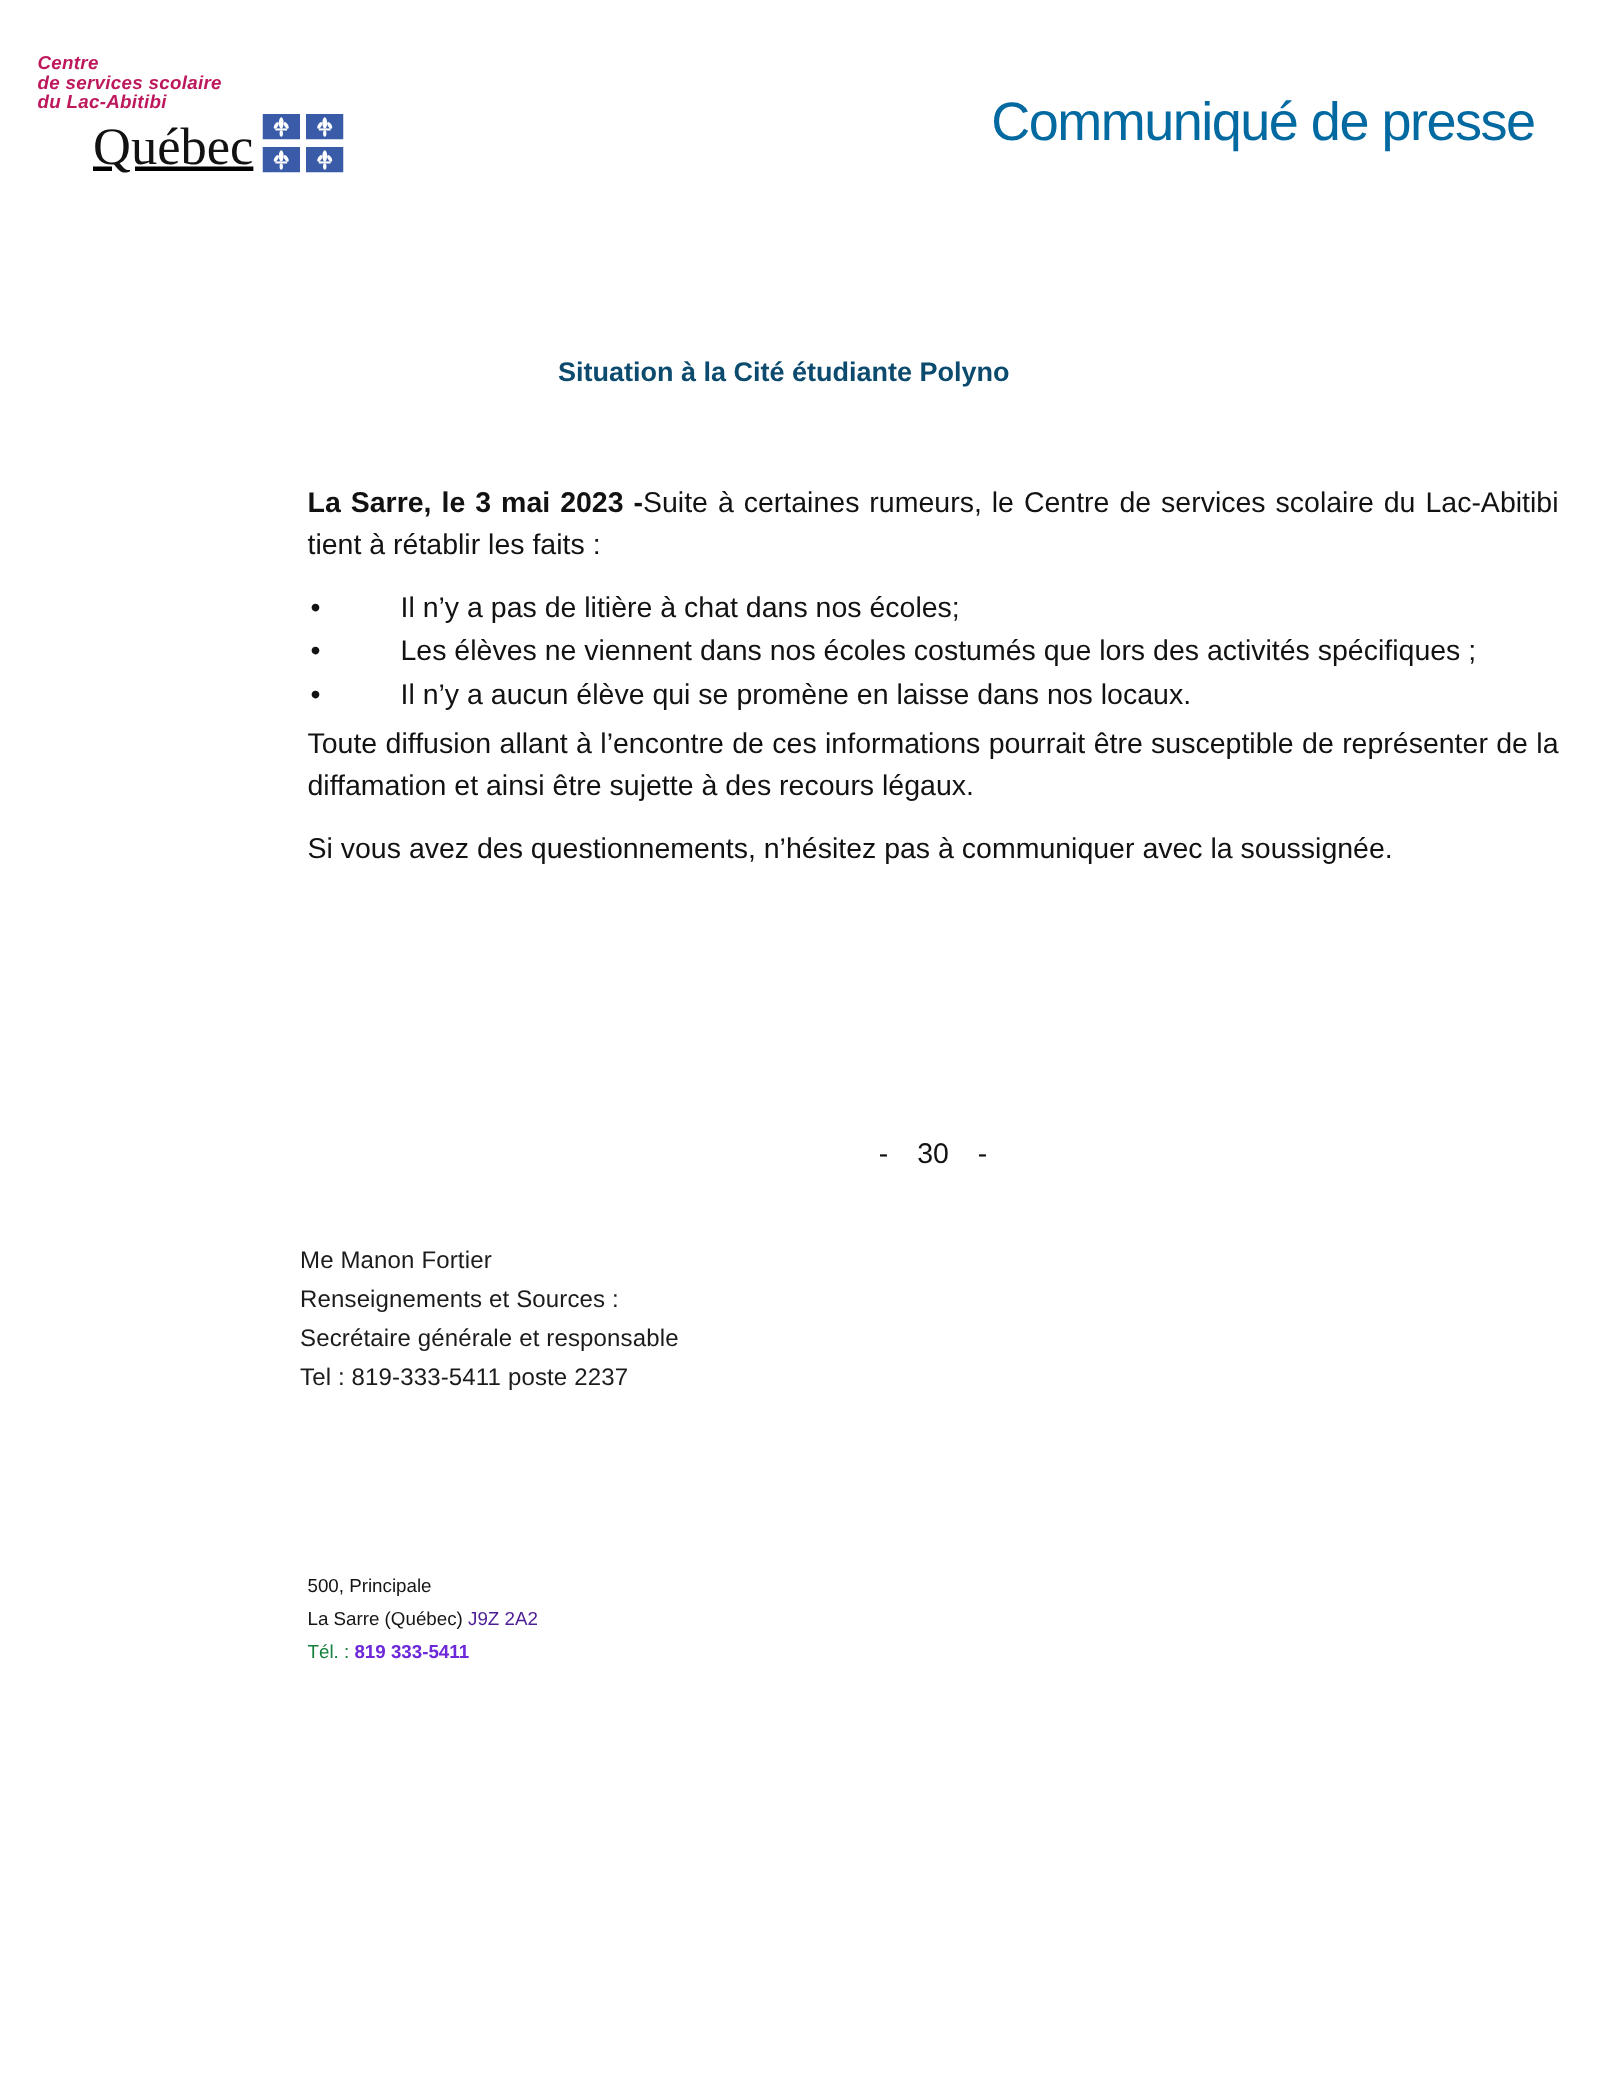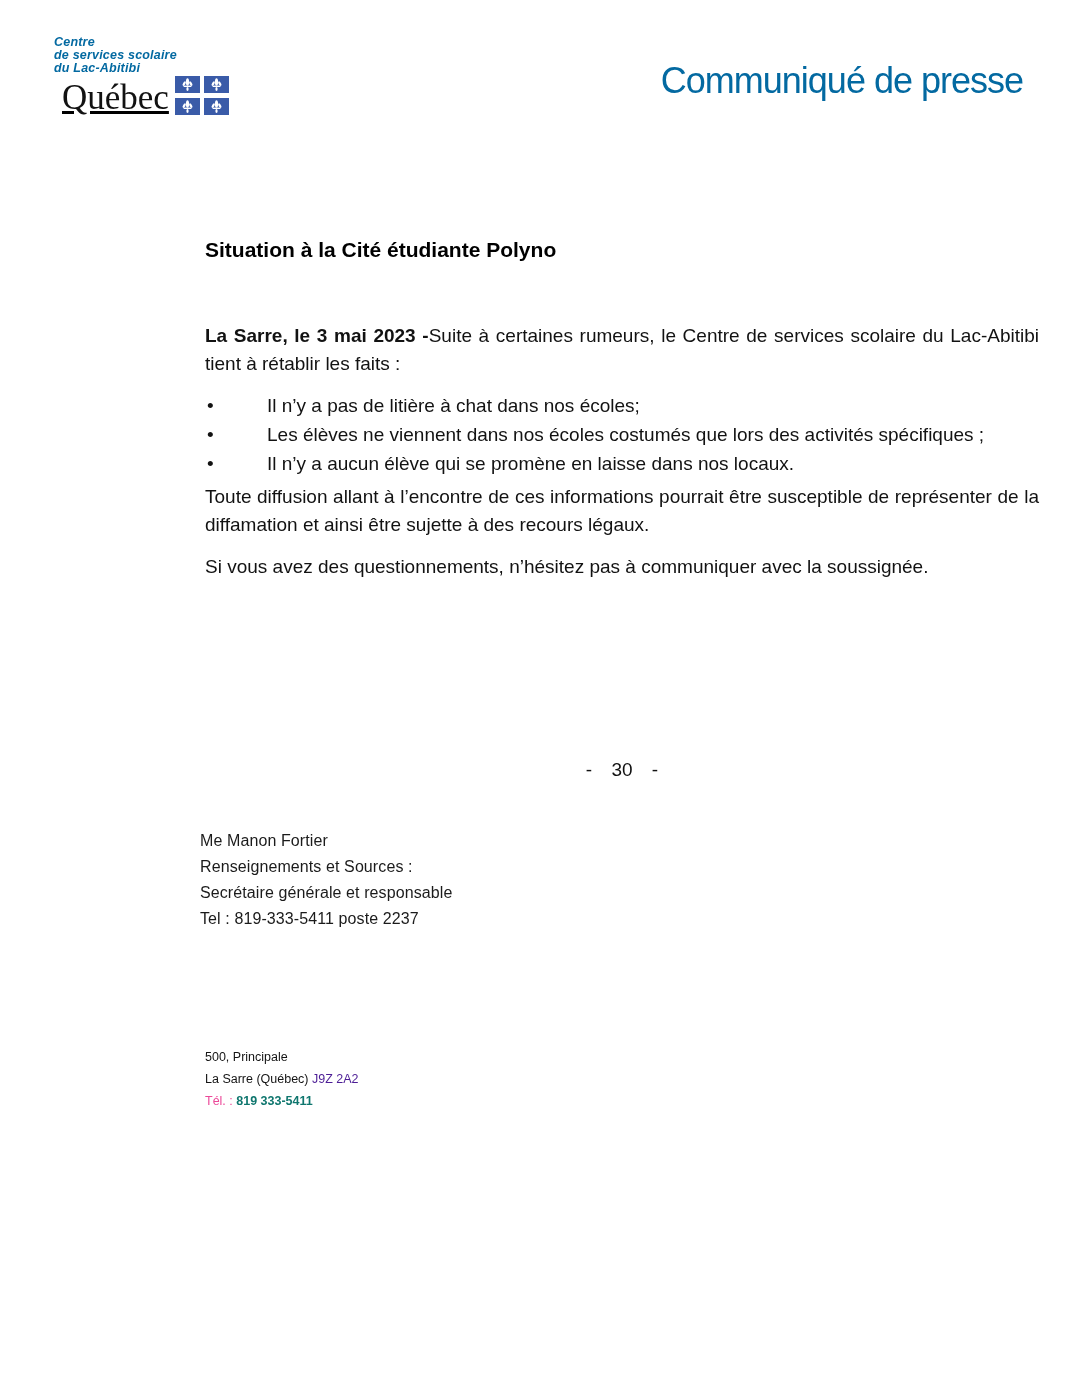--- a/index.html
+++ b/index.html
@@ -14,23 +14,22 @@
     overflow: hidden;
   }
 
   
   .logo-block { position: absolute; left: 25px; top: 36px; }
   .logo-org {
     font-size: 12.5px;
     font-weight: bold;
     font-style: italic;
     line-height: 13px;
-    color: #0369a1;
+    color: #be185d;
     letter-spacing: 0.2px;
-    margin-left: 29px;
   }
   .logo-row {
     display: flex;
     align-items: flex-end;
     margin-top: 1px;
     margin-left: 37px;
     text-decoration: underline;
   }
   .logo-wordmark {
     font-family: "Liberation Serif", serif;
@@ -60,23 +59,24 @@
     color: #0369a1;
     white-space: nowrap;
   }
 
   
   .heading {
     position: absolute;
     left: 205px;
     top: 238px;
     width: 635px;
-    font-size: 21px;
+    text-align: center;
+    font-size: 18px;
     font-weight: bold;
-    color: #000000;
+    color: #0c4a6e;
   }
   .para {
     position: absolute;
     left: 205px;
     width: 834px;
     font-size: 19px;
     line-height: 28px;
     color: #121212;
   }
   .para.justify { text-align: justify; }
@@ -114,22 +114,22 @@
   
   .footer {
     position: absolute;
     left: 205px;
     top: 1046px;
     font-size: 12.5px;
     line-height: 22px;
     color: #141414;
   }
   .footer .gray-light { color: #4c1d95; }
-  .footer .gray-label { color: #ec4899; }
-  .footer .gray-bold { color: #0f766e; font-weight: bold; }
+  .footer .gray-label { color: #15803d; }
+  .footer .gray-bold { color: #6d28d9; font-weight: bold; }
 </style>
 </head>
 <body>
 
 <div class="page">
 
   <div class="logo-block">
     <div class="logo-org">Centre</div>
     <div class="logo-org">de services scolaire</div>
     <div class="logo-org">du Lac-Abitibi</div>

